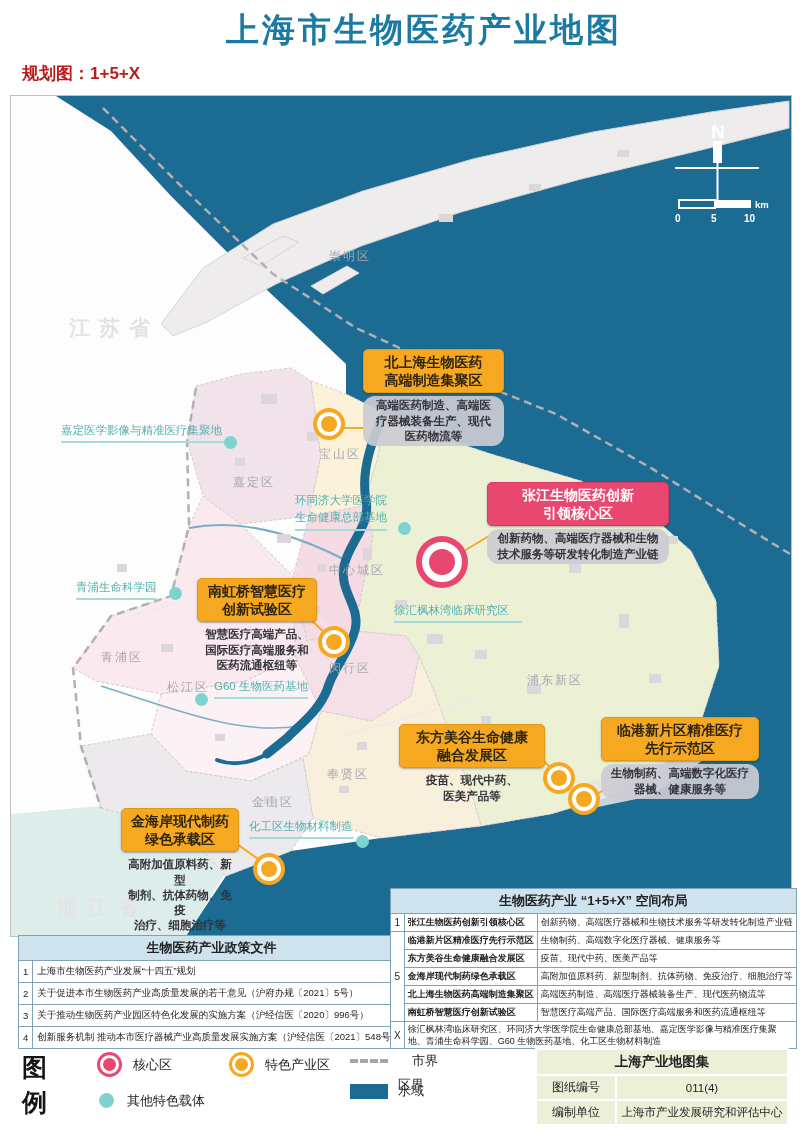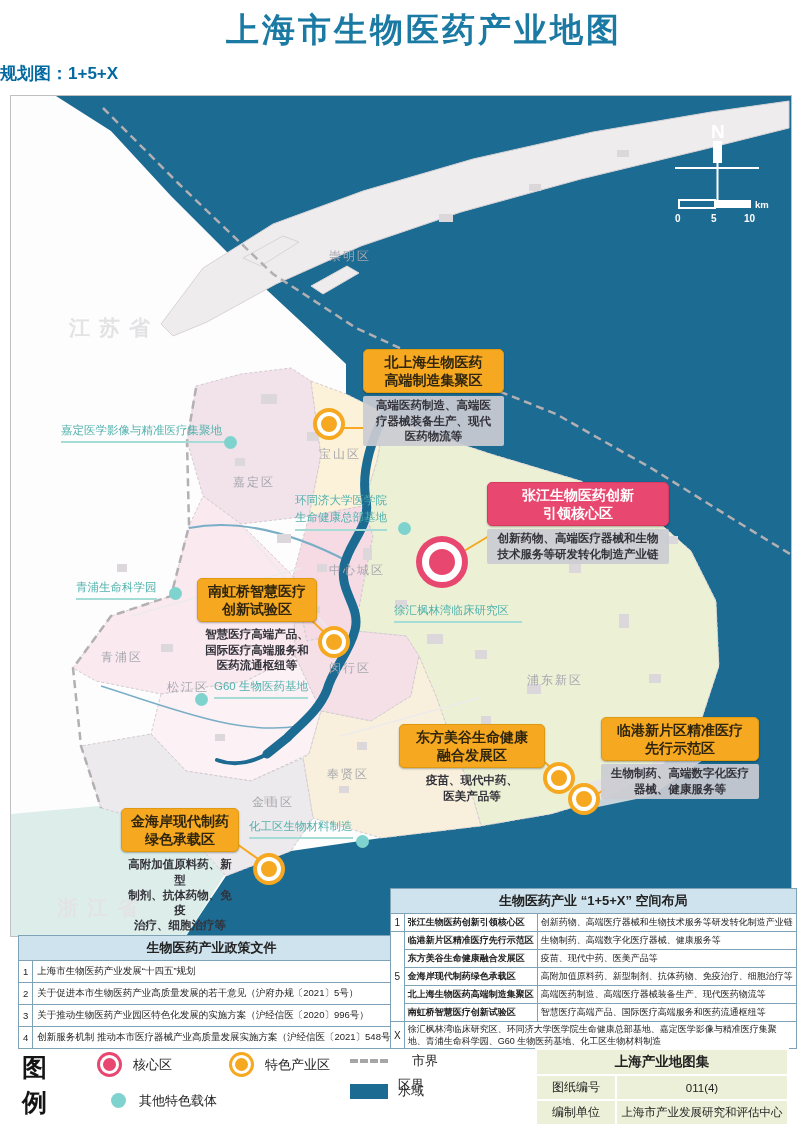--- a/index.html
+++ b/index.html
@@ -1,33 +1,33 @@
 <!DOCTYPE html>
 <html><head>
 <meta charset="utf-8">
 <style>
   html,body{margin:0;padding:0;background:#fff;}
   .canvas{position:relative;width:800px;height:1131px;background:#fff;overflow:hidden;
           font-family:"Liberation Sans","DejaVu Sans",sans-serif;}
   .title{position:absolute;top:8px;left:0;width:100%;text-align:center;font-size:33px;
          font-weight:bold;color:#1b7aa3;letter-spacing:3px;margin-left:24px;}
-  .subtitle{position:absolute;top:62px;left:0;font-size:17px;font-weight:bold;color:#0369a1;}
+  .subtitle{position:absolute;top:62px;left:22px;font-size:17px;font-weight:bold;color:#b91c1c;}
   .map{position:absolute;left:10px;top:95px;width:780px;height:840px;border:1px solid #bfbfc4;background:#fdfdfd;}
   .map svg{position:absolute;left:0;top:0;}
   .prov{position:absolute;color:#e3e3e5;font-size:21px;letter-spacing:9px;font-weight:bold;z-index:2;}
   .dlabel{position:absolute;color:#a7a7ae;font-size:12px;letter-spacing:2px;white-space:nowrap;z-index:3;}
   .site{position:absolute;color:#52b2ad;font-size:11.5px;line-height:1.5;border-bottom:2px solid #a5dcd6;
         padding-bottom:2px;white-space:pre-line;z-index:4;}
   .sdot{position:absolute;width:13px;height:13px;border-radius:50%;background:#7fd3ce;z-index:5;}
   .callout{position:absolute;z-index:7;}
   .hd{background:#f5a820;border:1px solid #e09a12;border-radius:5px;padding:3px 4px;font-size:14px;
       font-weight:bold;color:#30260f;text-align:center;line-height:1.3;white-space:pre-line;
       box-shadow:0 1px 2px rgba(0,0,0,.3);}
   .core .hd{background:#e8476f;border-color:#d63a61;color:#fff;}
-  .bd{margin-top:3px;background:rgba(203,204,211,.92);border-radius:2px;padding:2px 2px;font-size:11.5px;
+  .bd{margin-top:3px;background:rgba(203,204,211,.92);border-radius:12px;padding:2px 2px;font-size:11.5px;
       font-weight:bold;color:#33323a;text-align:center;line-height:1.32;white-space:pre-line;}
   .bd.nobg{background:none;}
   .dot-f{position:absolute;width:16px;height:16px;border-radius:50%;background:#f5a820;
          border:4px solid #fff;box-shadow:0 0 0 4px #f5a820;z-index:8;}
   .dot-c{position:absolute;width:26px;height:26px;border-radius:50%;background:#e8476f;
          border:7px solid #fff;box-shadow:0 0 0 6px #e8476f;z-index:8;}
   table{border-collapse:collapse;}
   .ptable{position:absolute;left:18px;top:935px;width:371px;background:#fff;z-index:10;}
   .ptable td{border:1px solid #7ea2b8;font-size:9.5px;color:#222;padding:2px 4px;white-space:nowrap;height:17px;}
   .ptable .th{background:#cfe3ee;font-size:13px;font-weight:bold;text-align:center;padding:3px;height:auto;}
@@ -294,21 +294,21 @@
 
   <div class="lg-title">图例</div>
   <div class="lg-item" style="left:96px;top:1051px;">
     <span class="sw-core"></span>
     <span>核心区</span>
   </div>
   <div class="lg-item" style="left:228px;top:1051px;">
     <span class="sw-feat"></span>
     <span>特色产业区</span>
   </div>
-  <div class="lg-item" style="left:108px;top:1090px;">
+  <div class="lg-item" style="left:96px;top:1090px;">
     <span class="sw-carrier"></span>
     <span>其他特色载体</span>
   </div>
   <div class="lg-item" style="left:350px;top:1052px;gap:24px;">
     <span class="sw-city"></span>
     <span>市界</span>
   </div>
   <div class="lg-item" style="left:350px;top:1076px;">
     <span class="sw-dist"></span>
     <span>区界</span>

